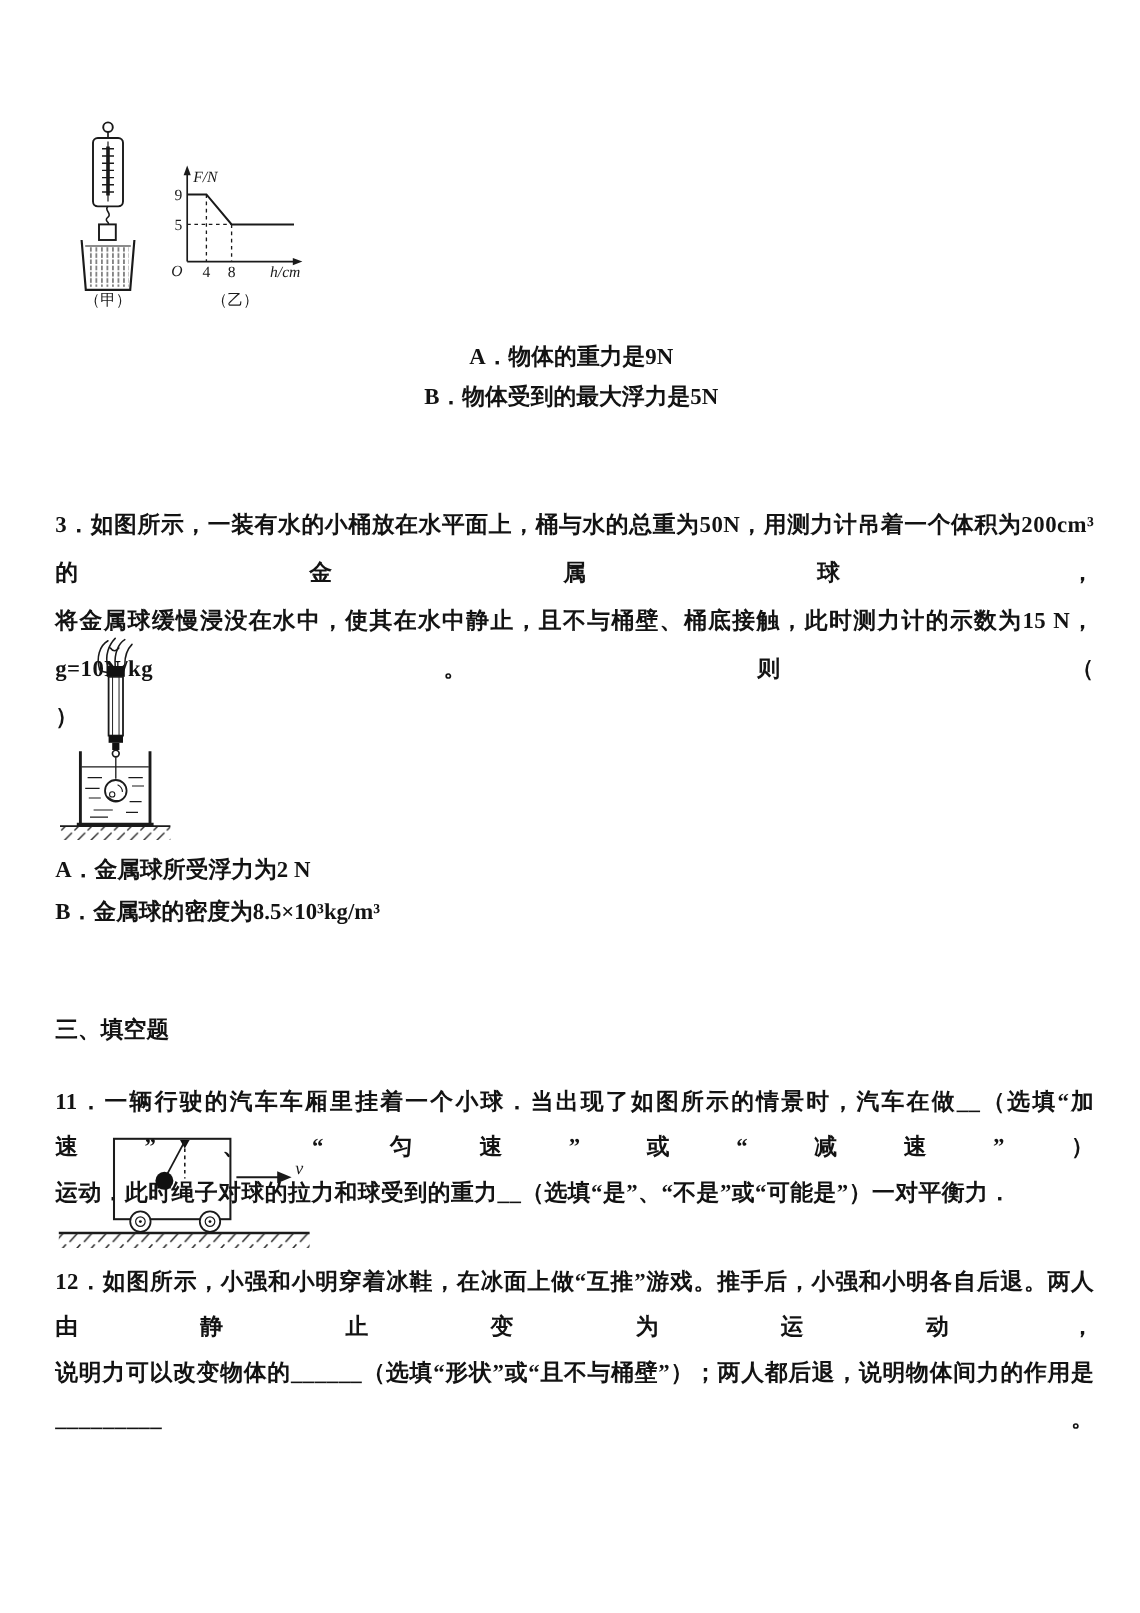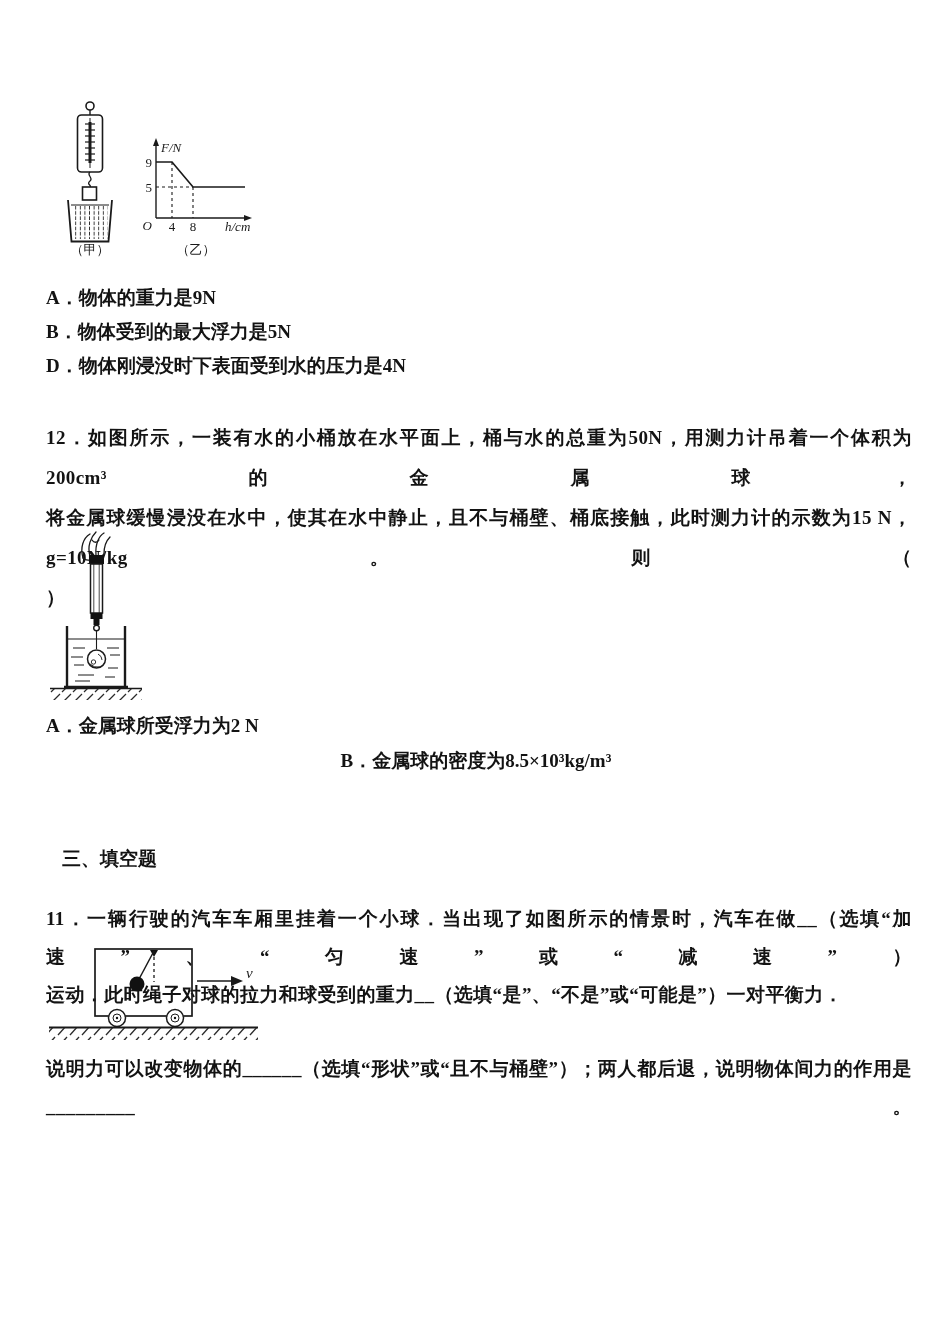--- a/index.html
+++ b/index.html
@@ -69,28 +69,27 @@
       <text x="97" y="71" font-size="13" text-anchor="end">9</text>
       <text x="97" y="96" font-size="13" text-anchor="end">5</text>
       <text x="97" y="134" font-size="13" font-style="italic" text-anchor="end">O</text>
       <text x="117" y="135" font-size="13" text-anchor="middle">4</text>
       <text x="138" y="135" font-size="13" text-anchor="middle">8</text>
       <text x="170" y="135" font-size="13" font-style="italic">h/cm</text>
     </g>
     <text x="141" y="158" font-size="13" text-anchor="middle">（乙）</text>
   </svg>
 
-  <div class="abs opts" style="top:281px;">
+  <div class="abs opts" style="top:281px;text-align:center;">
     <div class="opt">A．物体的重力是9N</div>
     <div class="opt">B．物体受到的最大浮力是5N</div>
-    <div class="opt">D．物体刚浸没时下表面受到水的压力是4N</div>
   </div>
 
   <div class="abs para" style="top:418px;">
-    <div class="line stretch">12．如图所示，一装有水的小桶放在水平面上，桶与水的总重为50N，用测力计吊着一个体积为200cm³的金属球，</div>
+    <div class="line stretch">3．如图所示，一装有水的小桶放在水平面上，桶与水的总重为50N，用测力计吊着一个体积为200cm³的金属球，</div>
     <div class="line stretch">将金属球缓慢浸没在水中，使其在水中静止，且不与桶壁、桶底接触，此时测力计的示数为15 N，g=10N/kg。则（</div>
     <div class="line">）</div>
   </div>
 
   <svg class="abs" style="left:50px;top:528px;" width="135" height="178" viewBox="0 0 135 178">
     <defs>
       <pattern id="hatch2" width="11" height="11" patternUnits="userSpaceOnUse">
         <line x1="1" y1="10" x2="10" y2="1" stroke="#2a2a2a" stroke-width="1.2"></line>
       </pattern>
     </defs>
@@ -136,24 +135,24 @@
       <path d="M48 126 q4 2 4 6" stroke="#1a1a1a" stroke-width="0.9" fill="none"></path>
     </g>
     <g>
       <line x1="0" y1="160.5" x2="92" y2="160.5" stroke="#1a1a1a" stroke-width="1.4"></line>
       <rect x="0" y="161" width="92" height="11" fill="url(#hatch2)"></rect>
     </g>
   </svg>
 
   <div class="abs opts" style="top:708px;">
     <div class="opt" style="height:35px;line-height:35px;">A．金属球所受浮力为2 N</div>
-    <div class="opt" style="height:35px;line-height:35px;text-align:center;">B．金属球的密度为8.5×10³kg/m³</div>
+    <div class="opt" style="height:35px;line-height:35px;">B．金属球的密度为8.5×10³kg/m³</div>
   </div>
 
-  <div class="abs sec-title" style="top:845px;margin-left:16px;">三、填空题</div>
+  <div class="abs sec-title" style="top:845px;">三、填空题</div>
 
   <div class="abs para lh38" style="top:868px;margin-top:32px;">
     <div class="line stretch">11．一辆行驶的汽车车厢里挂着一个小球．当出现了如图所示的情景时，汽车在做__（选填“加速”、“匀速”或“减速”）</div>
     <div class="line">运动．此时绳子对球的拉力和球受到的重力__（选填“是”、“不是”或“可能是”）一对平衡力．</div>
   </div>
 
   <svg class="abs" style="left:45px;top:940px;" width="225" height="100" viewBox="0 0 225 100">
     <defs>
       <pattern id="hatch3" width="12" height="12" patternUnits="userSpaceOnUse">
         <line x1="1" y1="11" x2="10" y2="1" stroke="#2a2a2a" stroke-width="1.3"></line>
@@ -179,16 +178,17 @@
       <polygon points="186,36 198,41 186,46" fill="#1a1a1a"></polygon>
       <text x="201" y="38" font-size="15" font-style="italic">v</text>
     </g>
     <g>
       <line x1="4" y1="87.5" x2="213" y2="87.5" stroke="#1a1a1a" stroke-width="2"></line>
       <rect x="4" y="88" width="209" height="12" fill="url(#hatch3)"></rect>
     </g>
   </svg>
 
   <div class="abs para lh38" style="top:1050px;">
+    <div class="line stretch">12．如图所示，小强和小明穿着冰鞋，在冰面上做“互推”游戏。推手后，小强和小明各自后退。两人由静止变为运动，</div>
     <div class="line stretch">说明力可以改变物体的______（选填“形状”或“且不与桶壁”）；两人都后退，说明物体间力的作用是_________。</div>
   </div>
 
 </div>
 
 </body></html>

